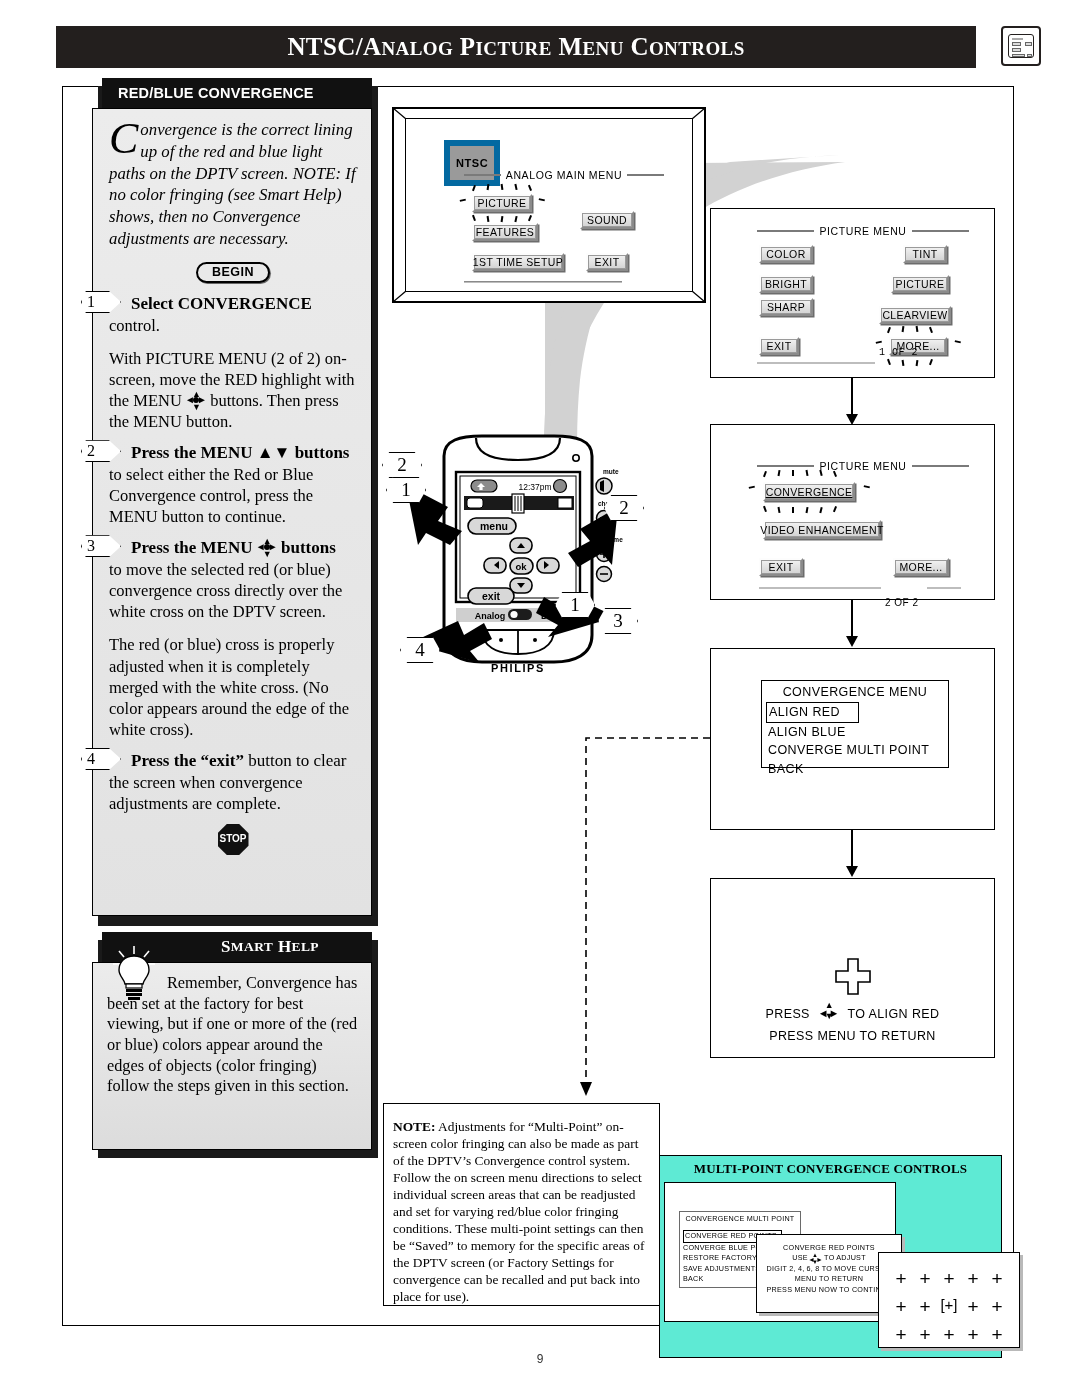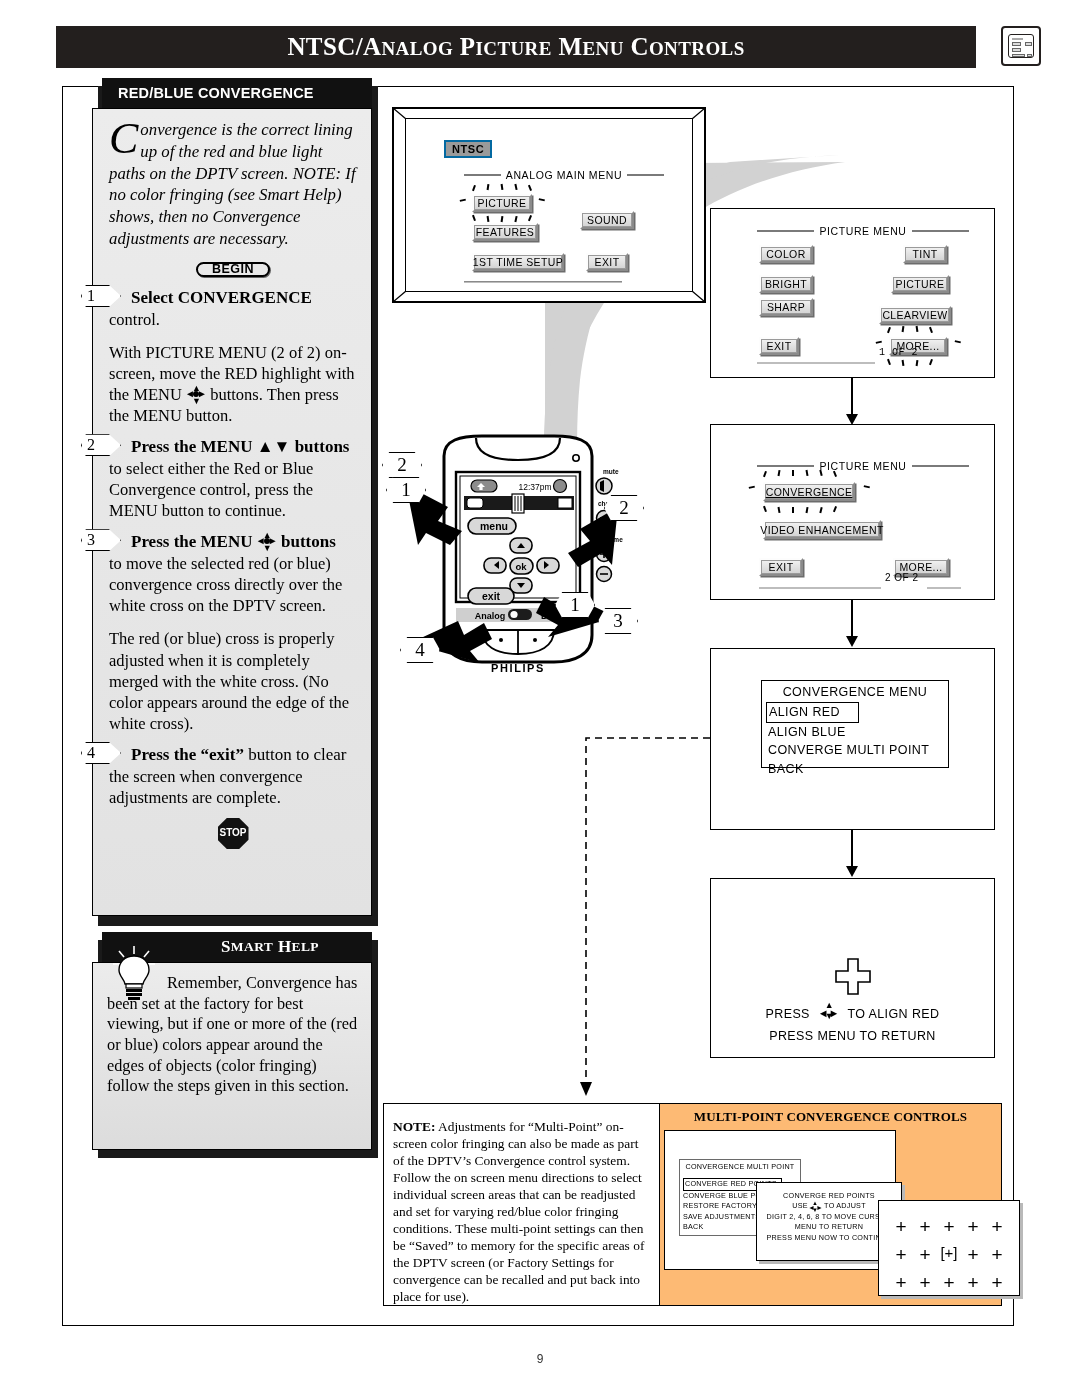--- a/index.html
+++ b/index.html
@@ -59,21 +59,21 @@
     font-size:16.5px; line-height:1.28;
   }
   .intro{
     font-style:italic; font-size:16.8px; line-height:1.30; margin:0 0 2px 0;
   }
   .dropcap{
     float:left; font-size:44px; line-height:.82; padding:2px 2px 0 0;
     font-style:italic; font-family:"Liberation Serif", serif;
   }
   .begin-badge{
-    margin:12px auto 6px auto; width:74px; height:15px;
+    margin:12px auto 6px auto; width:74px; height:21px;
     border:2px solid #000; border-radius:11px;
     display:flex;align-items:center;justify-content:center;
     font-family:"Liberation Sans", sans-serif;font-weight:bold;font-size:12.5px;
     letter-spacing:.5px; background:#e9e9e9;
     box-shadow:1px 1px 0 #666;
   }
   .step{ position:relative; margin:10px 0 0 0; }
   .step-head{ font-weight:bold; font-size:17px; padding-left:22px; }
   .step-body{ font-size:16.5px; line-height:1.28; }
   .step-num{
@@ -167,22 +167,22 @@
 
   #swoosh{ position:absolute; left:545px; top:152px; width:300px; height:430px; pointer-events:none; }
 
   
   #note-box{
     position:absolute; left:383px; top:1103px; width:277px; height:203px;
     border:1.5px solid #000; background:#fff; padding:15px 9px;
     font-size:13.4px; line-height:1.265;
   }
   #mpc-box{
-    position:absolute; left:659px; top:1103px; width:343px; height:203px;
-    border:1.5px solid #000; background:#fdba74;
+    position:absolute; left:659px; top:1155px; width:343px; height:203px;
+    border:1.5px solid #000; background:#5eead4;
   }
   #mpc-title{
     text-align:center; font-family:"Liberation Serif",serif; font-weight:bold;
     font-size:13px; letter-spacing:.1px; padding-top:5px;
   }
   .tiny-osd{
     font-family:"Liberation Sans",sans-serif; font-size:7.2px; letter-spacing:.25px;
     line-height:1.45; white-space:nowrap;
   }
   .plus-grid{ display:grid; grid-template-columns:repeat(5,1fr); row-gap:9px;
@@ -298,21 +298,21 @@
 
 <div class="tvset" style="left:392px;top:107px;width:314px;height:196px;">
   <div class="outer"></div>
   <div class="inner"></div>
   <svg style="position:absolute;inset:0;width:100%;height:100%">
     <line x1="1" y1="1" x2="14" y2="12" stroke="#000" stroke-width="1.2"></line>
     <line x1="313" y1="1" x2="300" y2="12" stroke="#000" stroke-width="1.2"></line>
     <line x1="1" y1="195" x2="14" y2="184" stroke="#000" stroke-width="1.2"></line>
     <line x1="313" y1="195" x2="300" y2="184" stroke="#000" stroke-width="1.2"></line>
   </svg>
-  <div style="position:absolute;left:52px;top:33px;background:#9a9a9a;border:2px solid #0369a1;padding:1px 6px;font-family:'Liberation Sans',sans-serif;font-size:11px;font-weight:bold;letter-spacing:.6px;color:#000;">NTSC</div>
+  <div style="position:absolute;left:52px;top:33px;background:#9a9a9a;border:6px solid #0369a1;padding:11px 6px;font-family:'Liberation Sans',sans-serif;font-size:11px;font-weight:bold;letter-spacing:.6px;color:#000;">NTSC</div>
 
   <div class="osd-title" style="position:absolute;left:72px;top:62px;width:200px;">
     <span class="rule"></span>
       <span>ANALOG MAIN MENU</span>
       <span class="rule"></span>
   </div>
 
   <div class="osd-btn" style="position:absolute;left:80px;top:87px;width:60px;height:18px;">
     <span>PICTURE</span>
     <span class="hl-rays">
@@ -426,21 +426,21 @@
   <div class="osd-btn" style="position:absolute;left:52px;top:95px;width:118px;height:19px;">
     <span>VIDEO ENHANCEMENT</span>
     </div>
   <div class="osd-btn" style="position:absolute;left:48px;top:133px;width:44px;height:18px;">
     <span>EXIT</span>
     </div>
   <div class="osd-btn" style="position:absolute;left:182px;top:133px;width:56px;height:18px;">
     <span>MORE...</span>
     </div>
   <div style="position:absolute;left:48px;top:162px;width:122px;height:2px;background:#bdbdbd;"></div>
-  <div style="position:absolute;left:174px;top:147px;font-family:'Liberation Sans',sans-serif;font-size:10px;letter-spacing:.5px;">2 OF 2</div>
+  <div style="position:absolute;left:174px;top:172px;font-family:'Liberation Sans',sans-serif;font-size:10px;letter-spacing:.5px;">2 OF 2</div>
   <div style="position:absolute;left:216px;top:162px;width:34px;height:2px;background:#bdbdbd;"></div>
 </div>
 
 <div class="arrow-v" style="left:851px;top:600px;height:42px;"></div>
 <div class="arrow-head-d" style="left:846px;top:636px;"></div>
 
 <div class="screenbox" style="left:710px;top:648px;width:285px;height:182px;">
   <div style="position:absolute;left:50px;top:31px;width:188px;height:88px;border:1.5px solid #000;background:#fff;padding:2px 4px;">
     <div class="menu-plain" style="text-align:center;">CONVERGENCE MENU</div>
     <div class="menu-plain" style="display:inline-block;border:1.2px solid #000;padding:0 18px 0 2px;margin-top:0;">ALIGN RED</div>

